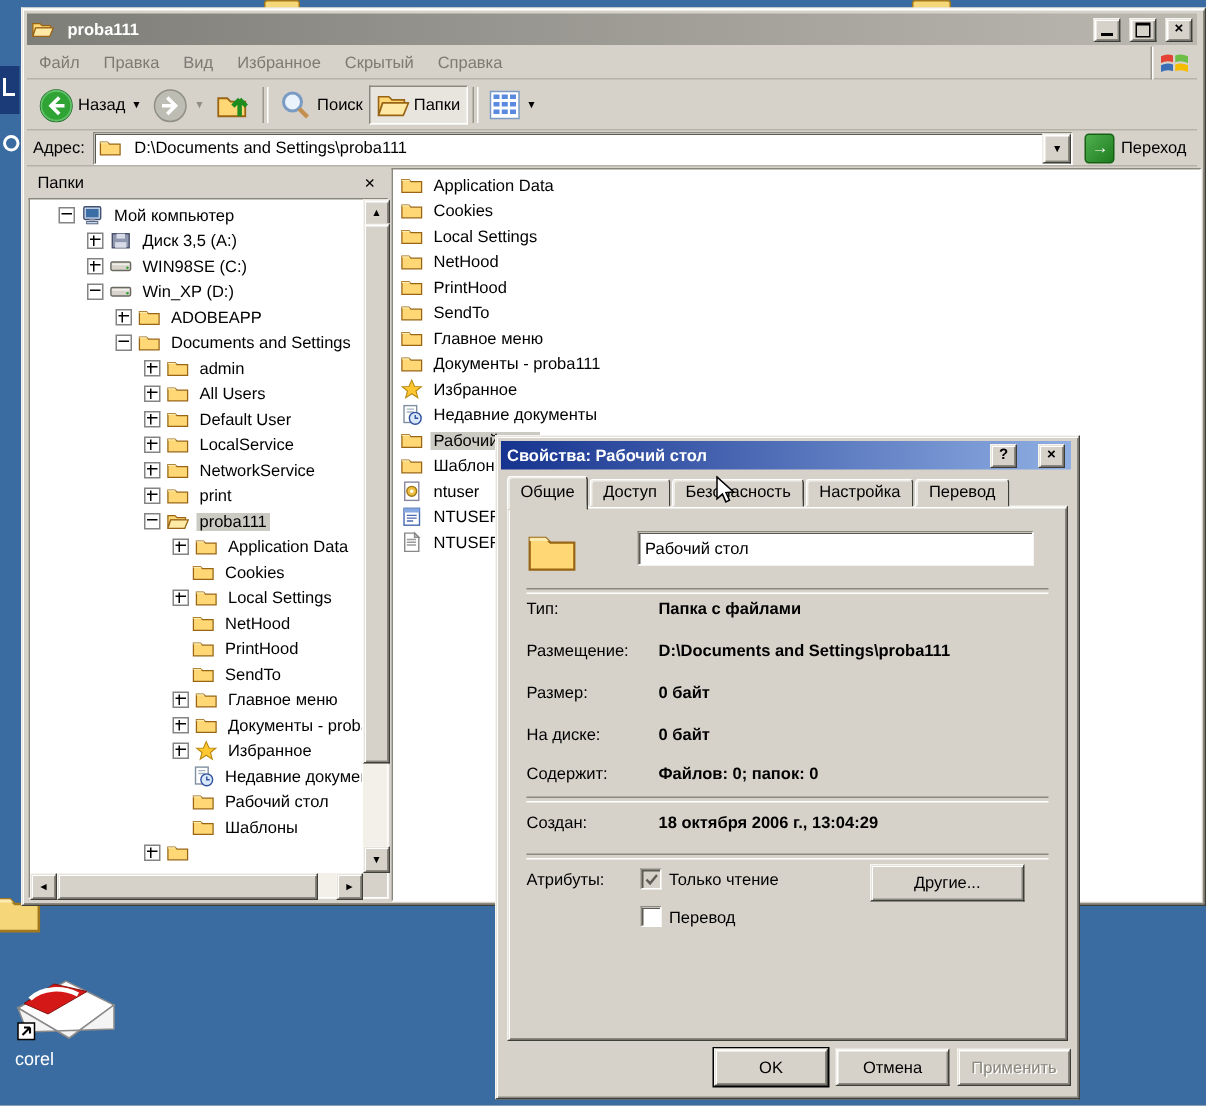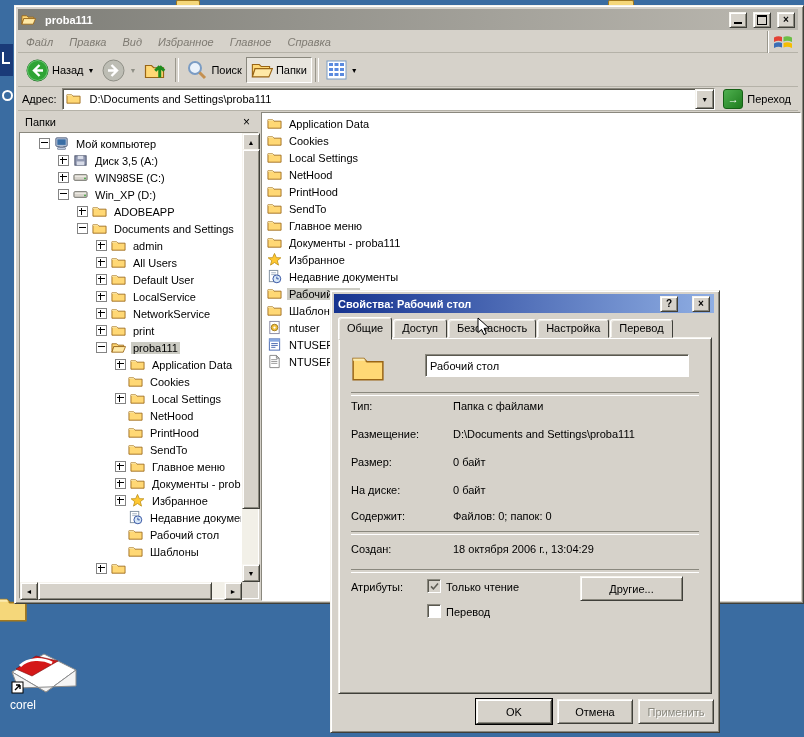--- a/index.html
+++ b/index.html
@@ -70,21 +70,21 @@
              background:linear-gradient(90deg,#16338F,#8FAEE3);color:#FFF;font-weight:bold;padding:0 4px;box-sizing:border-box;}
   .tabstrip{left:7px;top:27px;right:7px;height:20px;display:flex;align-items:flex-end;position:absolute;}
   .tab{height:17px;line-height:17px;padding:0 8px;background:#D6D2CA;margin-right:1px;position:relative;z-index:2;
        border:1px solid;border-color:#FFF #3F3F39 transparent #FFF;border-radius:3px 3px 0 0;
        box-shadow:inset 1px 1px 0 #F0EEE8;}
   .tab.active{height:21px;line-height:20px;margin-bottom:-2px;z-index:6;background:#D6D2CA;}
   .tab-panel{left:7px;top:46px;width:372px;height:355px;position:absolute;background:#D6D2CA;
              border:1px solid;border-color:#F6F4EE #3F3F39 #3F3F39 #F6F4EE;box-shadow:inset 1px 1px 0 #FFF, inset -1px -1px 0 #8A887E;}
   .hsep{position:absolute;left:12px;right:12px;height:2px;border-top:1px solid #8A887E;border-bottom:1px solid #FFF;}
   .ilabel{position:absolute;left:12px;}
-  .ivalue{position:absolute;left:114px;}
+  .ivalue{position:absolute;left:100px;font-weight:bold;}
   .namefield{position:absolute;left:86px;top:16px;width:256px;height:19px;background:#FFF;
              border:1px solid;border-color:#8A887E #FFF #FFF #8A887E;box-shadow:inset 1px 1px 0 #5A584F;
              padding-left:4px;font:11px "Liberation Sans",sans-serif;}
   .cb{position:absolute;width:12px;height:12px;background:#FFF;border:1px solid;
       border-color:#8A887E #FFF #FFF #8A887E;box-shadow:inset 1px 1px 0 #5A584F;
       display:flex;align-items:center;justify-content:center;}
   .cb.disabled{background:#D6D2CA;}
   .dlgbtn{position:absolute;top:408px;width:74px;height:23px;display:flex;align-items:center;justify-content:center;}
   .dlgbtn.default{box-shadow:0 0 0 1px #000, inset 1px 1px 0 #FFF, inset -1px -1px 0 #8A887E;}
   .dlgbtn.disabled{color:#8A887E;text-shadow:1px 1px 0 #FFF;}
@@ -137,26 +137,26 @@
       </span>
     <span class="wbtn raised">
         <span class="glyph-max"></span>
       </span>
     <span class="wbtn raised">
         <span>×</span>
       </span>
   </div>
 
   <div class="abs menubar">
-    <span style="display:flex;font-style:italic;">
+    <span style="display:flex;">
         <span class="menu-item">Файл</span>
         <span class="menu-item">Правка</span>
         <span class="menu-item">Вид</span>
         <span class="menu-item">Избранное</span>
-        <span class="menu-item">Главное</span>
+        <span class="menu-item">Скрытый</span>
         <span class="menu-item">Справка</span>
       </span>
     <span class="logo-box">
       <svg width="20" height="18" viewBox="0 0 20 18">
         <path d="M1 4.5 Q5 2.5 9 4 L9 8.5 Q5 7 1 9 Z" fill="#E34234"></path>
         <path d="M10.5 4 Q14.5 2.5 19 4.5 L19 9 Q14.5 7 10.5 8.5 Z" fill="#6CBE45"></path>
         <path d="M1 10.5 Q5 8.5 9 10 L9 14.5 Q5 13 1 15 Z" fill="#3B6EB5"></path>
         <path d="M10.5 10 Q14.5 8.5 19 10.5 L19 15 Q14.5 13 10.5 14.5 Z" fill="#F5BD02"></path>
       </svg>
     </span>

